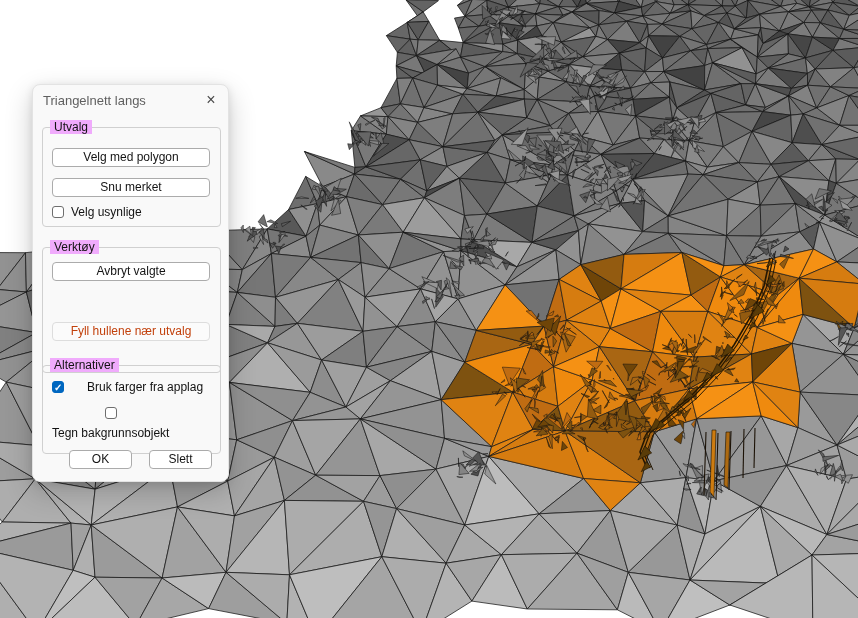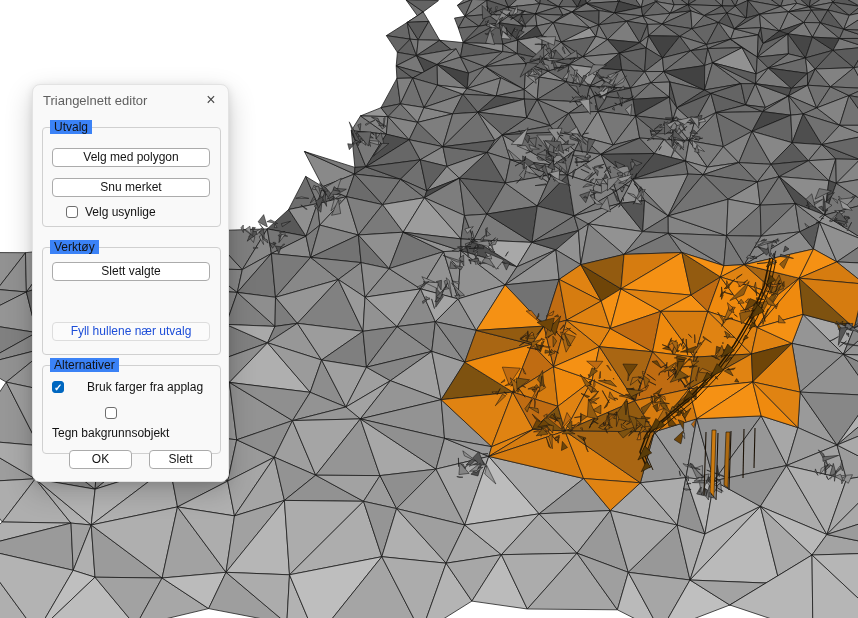--- a/index.html
+++ b/index.html
@@ -25,52 +25,52 @@
   .dlg-close{
     position:absolute;right:6px;top:4px;width:22px;height:22px;
     display:flex;align-items:center;justify-content:center;
     font-size:16px;color:#4b4b4b;cursor:pointer;border-radius:4px;
   }
   .group{
     position:absolute;left:9px;width:179px;
     border:1px solid #d0d0d0;border-radius:4px;box-sizing:border-box;
   }
   .glabel{
-    position:absolute;top:-8px;left:7px;padding:0 4px;background:#3b82f6;
+    position:absolute;top:-8px;left:7px;padding:0 4px;background:#f0abfc;
     font-size:12px;color:#121212;line-height:14px;white-space:nowrap;
   }
   .btn{
     position:absolute;height:19px;box-sizing:border-box;
     background:#ffffff;border:1px solid #ababab;border-radius:4px;
     font-family:"Liberation Sans", sans-serif;font-size:12px;color:#141414;
     display:flex;align-items:center;justify-content:center;
     padding:0;line-height:17px;cursor:pointer;
   }
-  .btn.disabled{color:#1d4ed8;border-color:#dddddd;background:#fbfbfb;cursor:default;}
+  .btn.disabled{color:#c2410c;border-color:#dddddd;background:#fbfbfb;cursor:default;}
   .gbtn{left:9px;width:158px;}
   .cbrow{
     position:absolute;left:9px;display:flex;align-items:center;gap:7px;cursor:pointer;
   }
   .cb{
     width:12px;height:12px;box-sizing:border-box;border:1px solid #6e6e6e;
     border-radius:3px;background:#ffffff;flex:0 0 auto;position:relative;
   }
   .cb.checked{background:#0067C0;border-color:#0067C0;}
   .cb.checked::after{
     content:"\2713";position:absolute;left:1px;top:-1px;
     color:#ffffff;font-size:10px;font-weight:bold;line-height:13px;
   }
   .cblabel{font-size:12px;color:#121212;white-space:nowrap;}
   
   .g1{top:42px;height:100px;}
-  .g2{top:162px;height:108px;}
+  .g2{top:162px;height:126px;}
   .g3{top:280px;height:89px;}
   .g1 .b1{top:20px;}
   .g1 .b2{top:50px;}
-  .g1 .cbrow{top:77px;margin-left:14px;}
+  .g1 .cbrow{top:77px;}
   .g2 .b1{top:14px;}
   .g2 .b2{top:45px;}
   .g2 .b3{top:74px;}
   .g3 .cb1{top:14px;gap:23px;}
   .g3 .cb2{top:41px;flex-direction:column;}
   .footer-btn{top:365px;width:63px;}
   .btn-ok{left:36px;}
   .btn-cancel{left:116px;}
 </style>
 </head>
@@ -1815,36 +1815,36 @@
         <line x1="731" y1="431" x2="729" y2="490" stroke="#1c1206" stroke-width="1.1"></line>
         <line x1="744" y1="429" x2="743" y2="478" stroke="#1c1206" stroke-width="1.1"></line>
         <line x1="755" y1="428" x2="754" y2="468" stroke="#1c1206" stroke-width="1.1"></line>
         <polygon points="712,430 716,430 714,497 710,492" fill="#ce7c10" stroke="#140d02" stroke-width="0.6"></polygon>
         <polygon points="726,432 730,432 728,488 724,485" fill="#ad6a12" stroke="#140d02" stroke-width="0.6"></polygon>
       </g>
     </svg>
 </div>
 
 <div class="dialog">
-  <div class="dlg-title">Triangelnett editor</div>
+  <div class="dlg-title">Triangelnett langs</div>
   <div class="dlg-close">×</div>
 
   <div class="group g1">
     <span class="glabel">Utvalg</span>
     <button class="btn gbtn b2">Snu merket</button>
     <button class="btn gbtn b1">Velg med polygon</button>
     <div class="cbrow">
       <span class="cb"></span>
       <span class="cblabel">Velg usynlige</span>
     </div>
   </div>
 
   <div class="group g2">
     <span class="glabel">Verktøy</span>
-    <button class="btn gbtn b1">Slett valgte</button>
+    <button class="btn gbtn b1">Avbryt valgte</button>
     <button class="btn gbtn b3 disabled">Fyll hullene nær utvalg</button>
   </div>
 
   <div class="group g3">
     <span class="glabel">Alternativer</span>
     <div class="cbrow cb1">
       <span class="cb checked"></span>
       <span class="cblabel">Bruk farger fra applag</span>
     </div>
     <div class="cbrow cb2">

